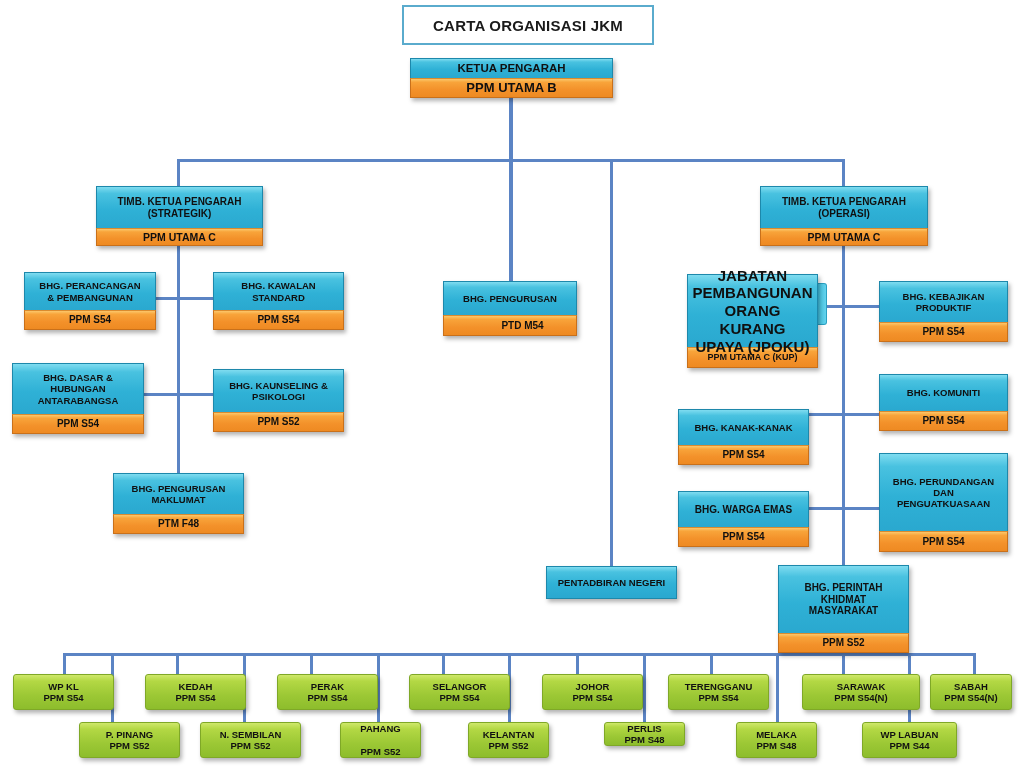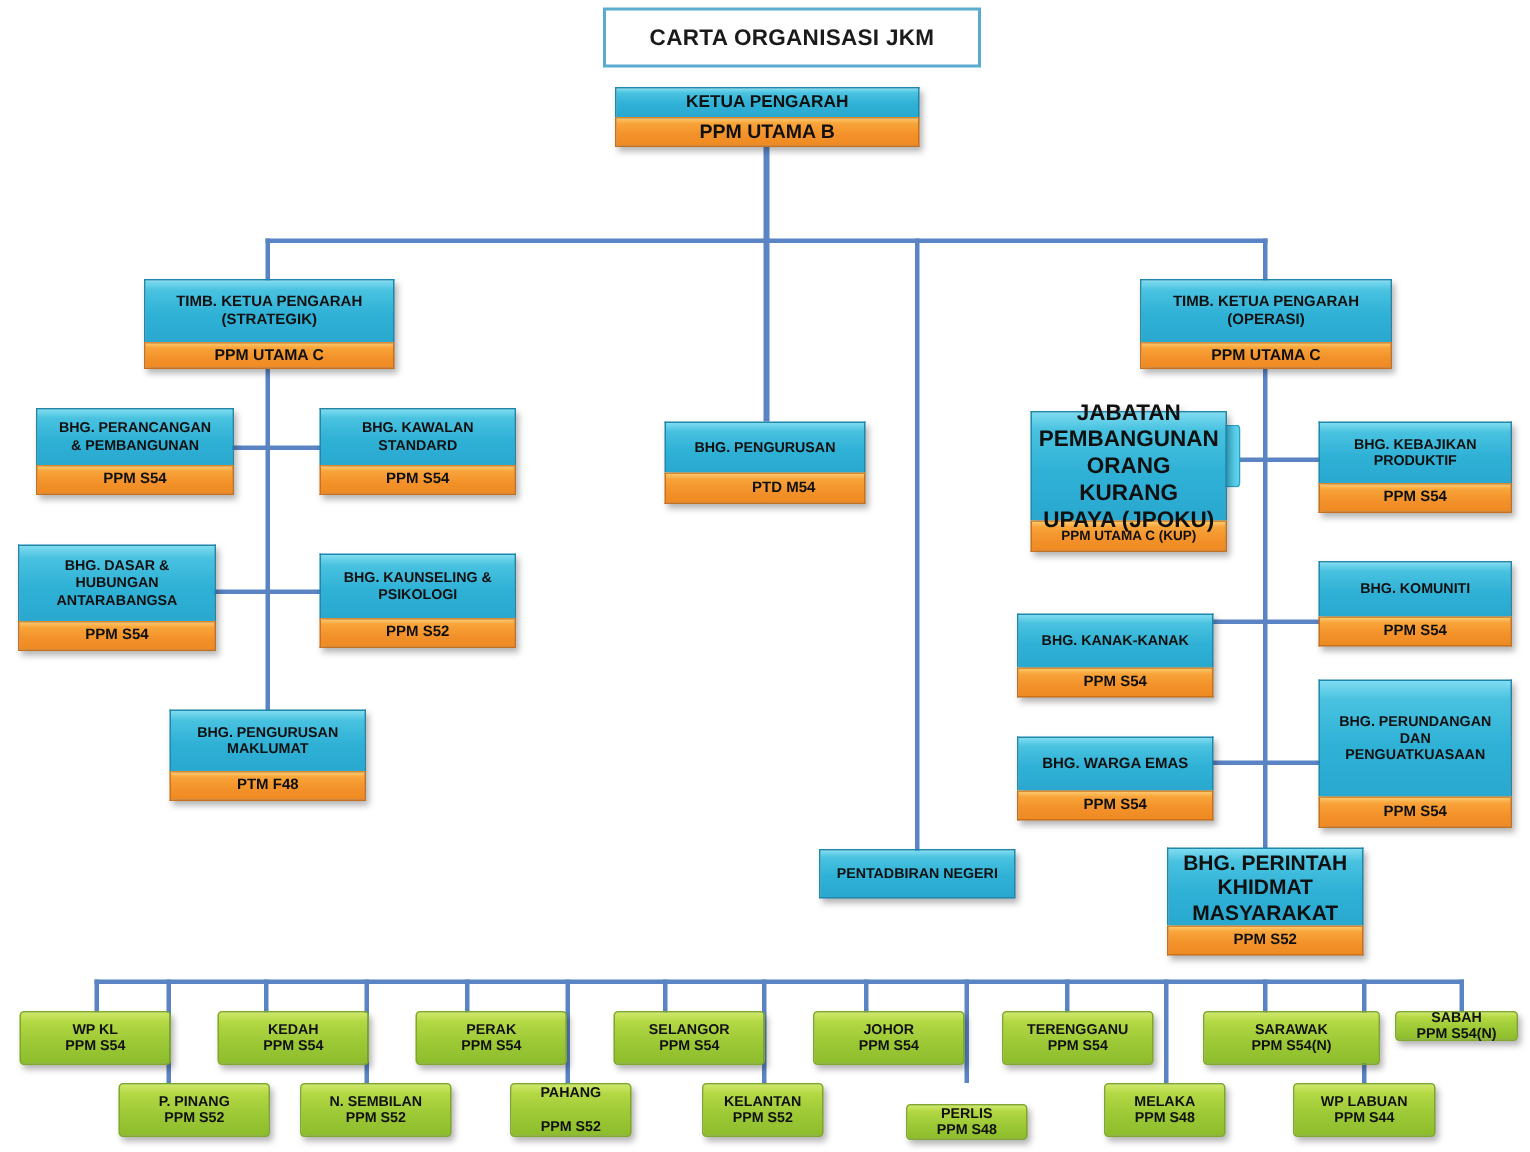--- a/index.html
+++ b/index.html
@@ -219,21 +219,21 @@
 PENGUATKUASAAN</div>
     <div class="rank" style="height:21px;font-size:10px;">PPM S54</div>
   </div>
 
   <div class="unit" style="left:678px;top:491px;width:131px;height:57px;">
     <div class="head" style="height:36px;font-size:10px;">BHG. WARGA EMAS</div>
     <div class="rank" style="height:20px;font-size:10px;">PPM S54</div>
   </div>
 
   <div class="unit" style="left:778px;top:565px;width:131px;height:77px;">
-    <div class="head" style="height:52px;font-size:14px;white-space:pre-line;">BHG. PERINTAH
+    <div class="head" style="height:68px;font-size:10px;white-space:pre-line;">BHG. PERINTAH
 KHIDMAT
 MASYARAKAT</div>
     <div class="rank" style="height:20px;font-size:10px;">PPM S52</div>
   </div>
 
   <div class="unit noRank" style="left:546px;top:566px;width:131px;height:33px;">
     <div class="head" style="height:33px;font-size:9.5px;">PENTADBIRAN  NEGERI</div>
   </div>
 
   <div class="state" style="left:13px;top:674px;width:101px;height:36px;">
@@ -257,42 +257,42 @@
     <div class="s2">PPM S54</div>
   </div>
   <div class="state" style="left:668px;top:674px;width:101px;height:36px;">
     <div class="s1">TERENGGANU</div>
     <div class="s2">PPM S54</div>
   </div>
   <div class="state" style="left:802px;top:674px;width:118px;height:36px;">
     <div class="s1">SARAWAK</div>
     <div class="s2">PPM S54(N)</div>
   </div>
-  <div class="state" style="left:930px;top:674px;width:82px;height:20px;">
+  <div class="state" style="left:930px;top:674px;width:82px;height:36px;">
     <div class="s1">SABAH</div>
     <div class="s2">PPM S54(N)</div>
   </div>
 
   <div class="state" style="left:79px;top:722px;width:101px;height:36px;">
     <div class="s1">P. PINANG</div>
     <div class="s2">PPM S52</div>
   </div>
   <div class="state" style="left:200px;top:722px;width:101px;height:36px;">
     <div class="s1">N. SEMBILAN</div>
     <div class="s2">PPM S52</div>
   </div>
   <div class="state" style="left:340px;top:722px;width:81px;height:36px;gap:11px;">
     <div class="s1">PAHANG</div>
     <div class="s2">PPM S52</div>
   </div>
   <div class="state" style="left:468px;top:722px;width:81px;height:36px;">
     <div class="s1">KELANTAN</div>
     <div class="s2">PPM S52</div>
   </div>
-  <div class="state" style="left:604px;top:722px;width:81px;height:24px;margin-top:14px;">
+  <div class="state" style="left:604px;top:722px;width:81px;height:24px;">
     <div class="s1">PERLIS</div>
     <div class="s2">PPM S48</div>
   </div>
   <div class="state" style="left:736px;top:722px;width:81px;height:36px;">
     <div class="s1">MELAKA</div>
     <div class="s2">PPM S48</div>
   </div>
   <div class="state" style="left:862px;top:722px;width:95px;height:36px;">
     <div class="s1">WP LABUAN</div>
     <div class="s2">PPM S44</div>

